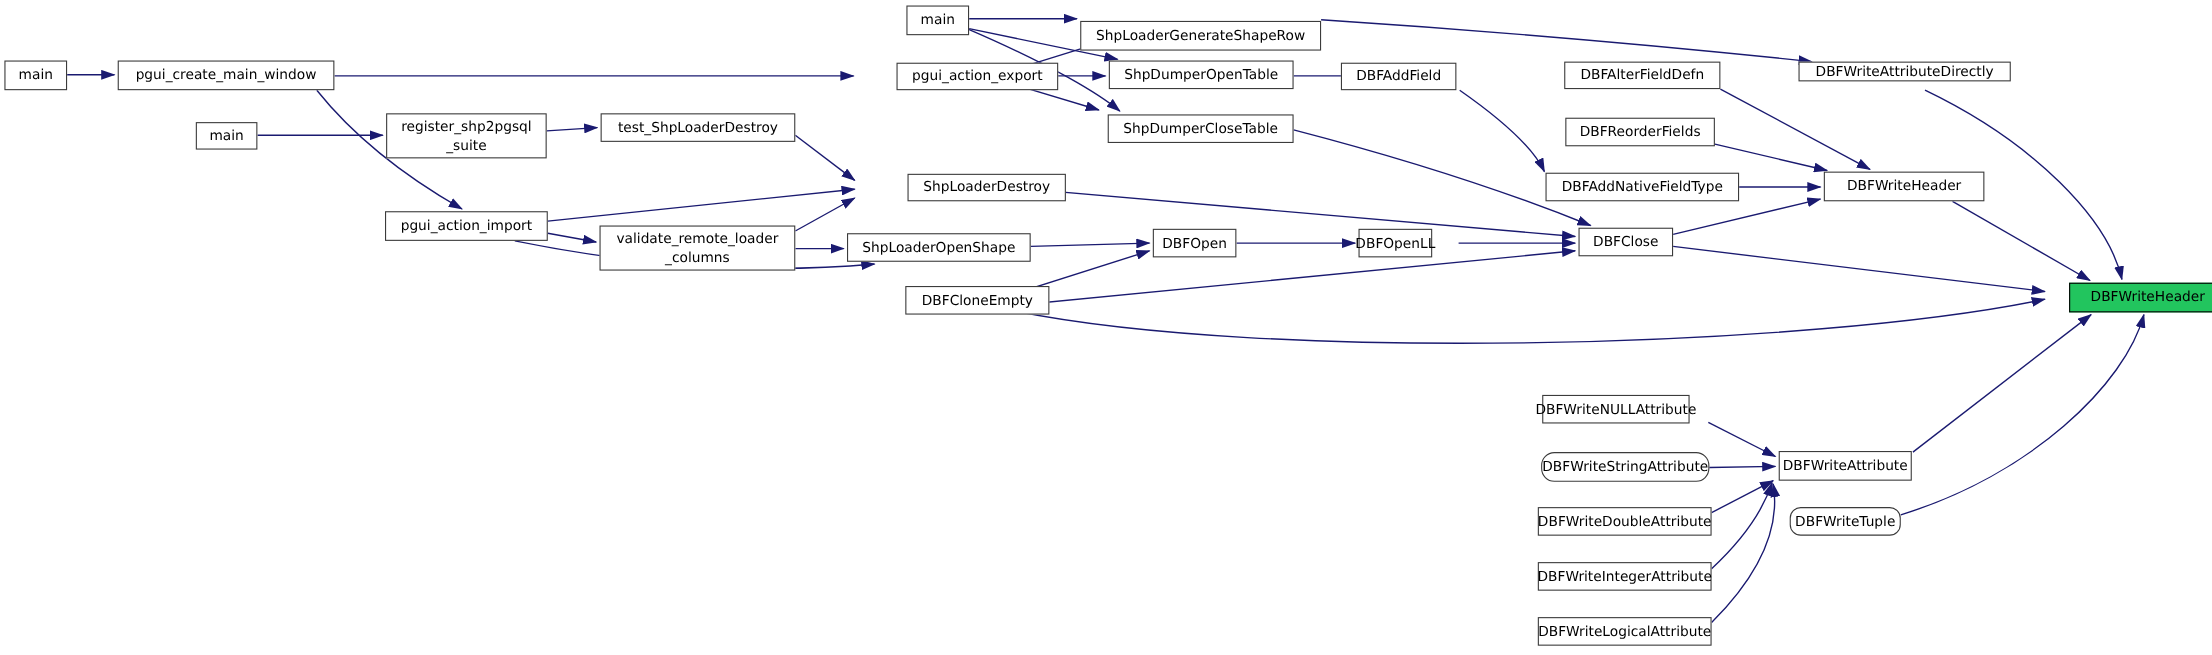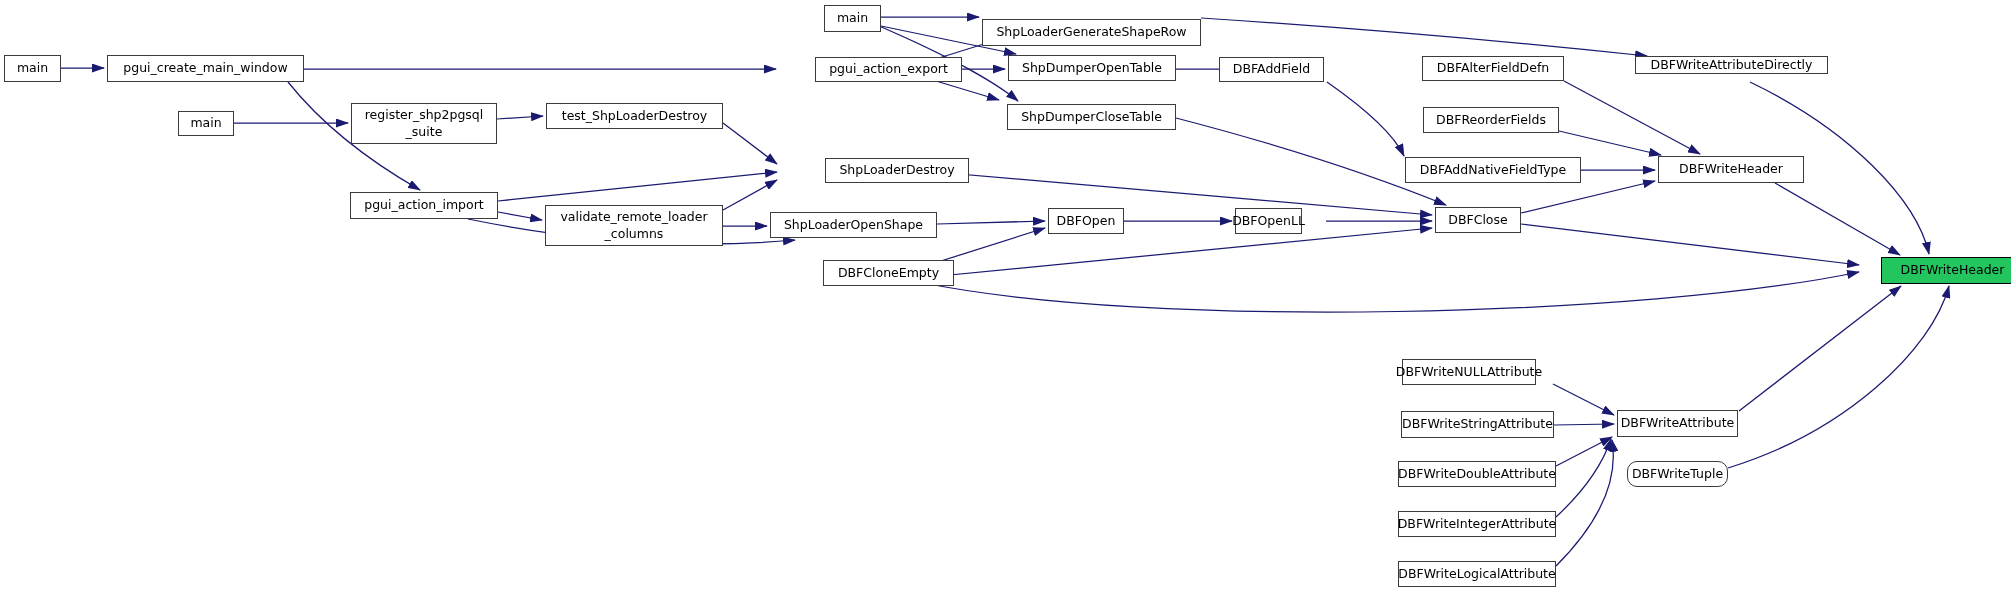--- a/index.html
+++ b/index.html
@@ -119,20 +119,20 @@
       <div class="node" style="left: 1422px; top: 56px; width: 142px; height: 25px;">DBFAlterFieldDefn</div>
       <div class="node" style="left: 1423px; top: 107px; width: 136px; height: 26px;">DBFReorderFields</div>
       <div class="node" style="left: 1405px; top: 157px; width: 176px; height: 26px;">DBFAddNativeFieldType</div>
       <div class="node" style="left: 1048px; top: 208px; width: 76px; height: 26px;">DBFOpen</div>
       <div class="node" style="left: 1235px; top: 208px; width: 67px; height: 26px;">DBFOpenLL</div>
       <div class="node" style="left: 1435px; top: 207px; width: 86px; height: 26px;">DBFClose</div>
       <div class="node" style="left: 1635px; top: 56px; width: 193px; height: 18px;">DBFWriteAttributeDirectly</div>
       <div class="node" style="left: 1658px; top: 156px; width: 146px; height: 27px;">DBFWriteHeader</div>
       <div class="node target" style="left: 1862px; top: 257px; width: 143px; height: 27px;">DBFWriteHeader</div>
       <div class="node" style="left: 1402px; top: 359px; width: 134px; height: 26px;">DBFWriteNULLAttribute</div>
-      <div class="node" style="left: 1401px; top: 411px; width: 153px; height: 27px;">DBFWriteStringAttribute</div>
+      <div class="node" style="left: 1401px; top: 411px; width: 153px; height: 27px; border-radius: 12px;">DBFWriteStringAttribute</div>
       <div class="node" style="left: 1398px; top: 461px; width: 158px; height: 26px;">DBFWriteDoubleAttribute</div>
       <div class="node" style="left: 1398px; top: 511px; width: 158px; height: 26px;">DBFWriteIntegerAttribute</div>
       <div class="node" style="left: 1398px; top: 561px; width: 158px; height: 26px;">DBFWriteLogicalAttribute</div>
       <div class="node" style="left: 1617px; top: 410px; width: 121px; height: 27px;">DBFWriteAttribute</div>
       <div class="node" style="left: 1627px; top: 461px; width: 101px; height: 26px; border-radius: 10px;">DBFWriteTuple</div>
     </div>
 </div>
 
 </body></html>

